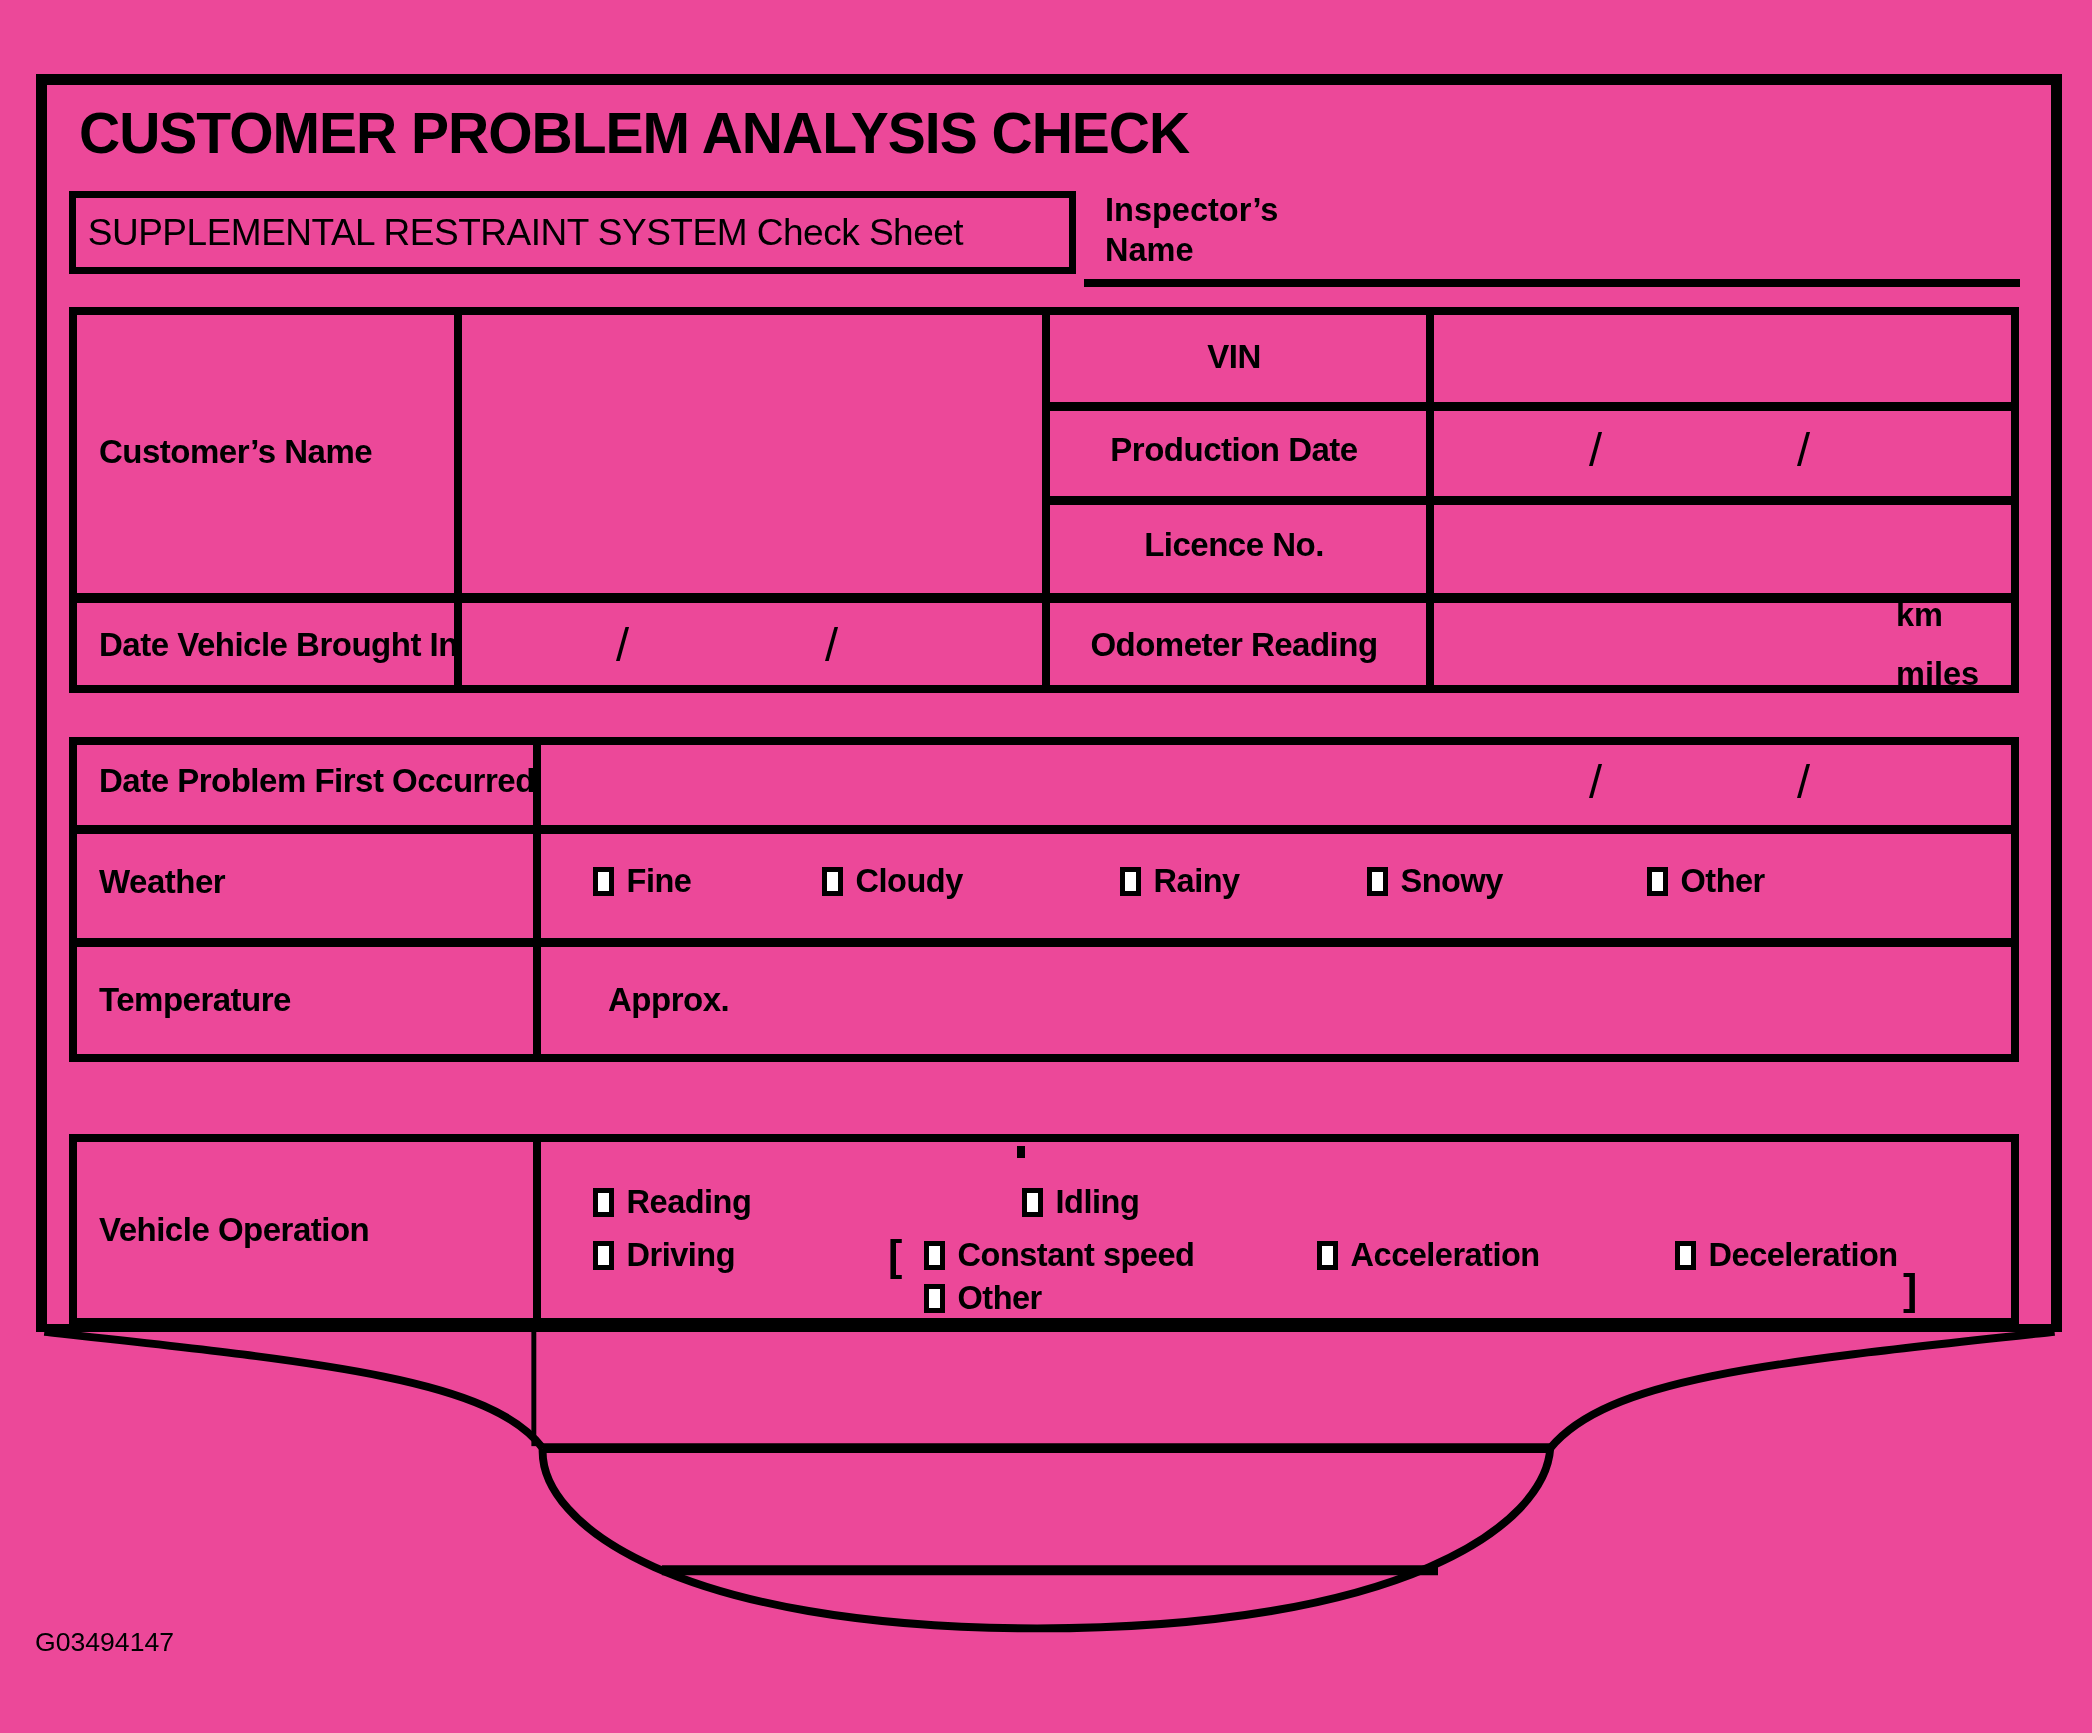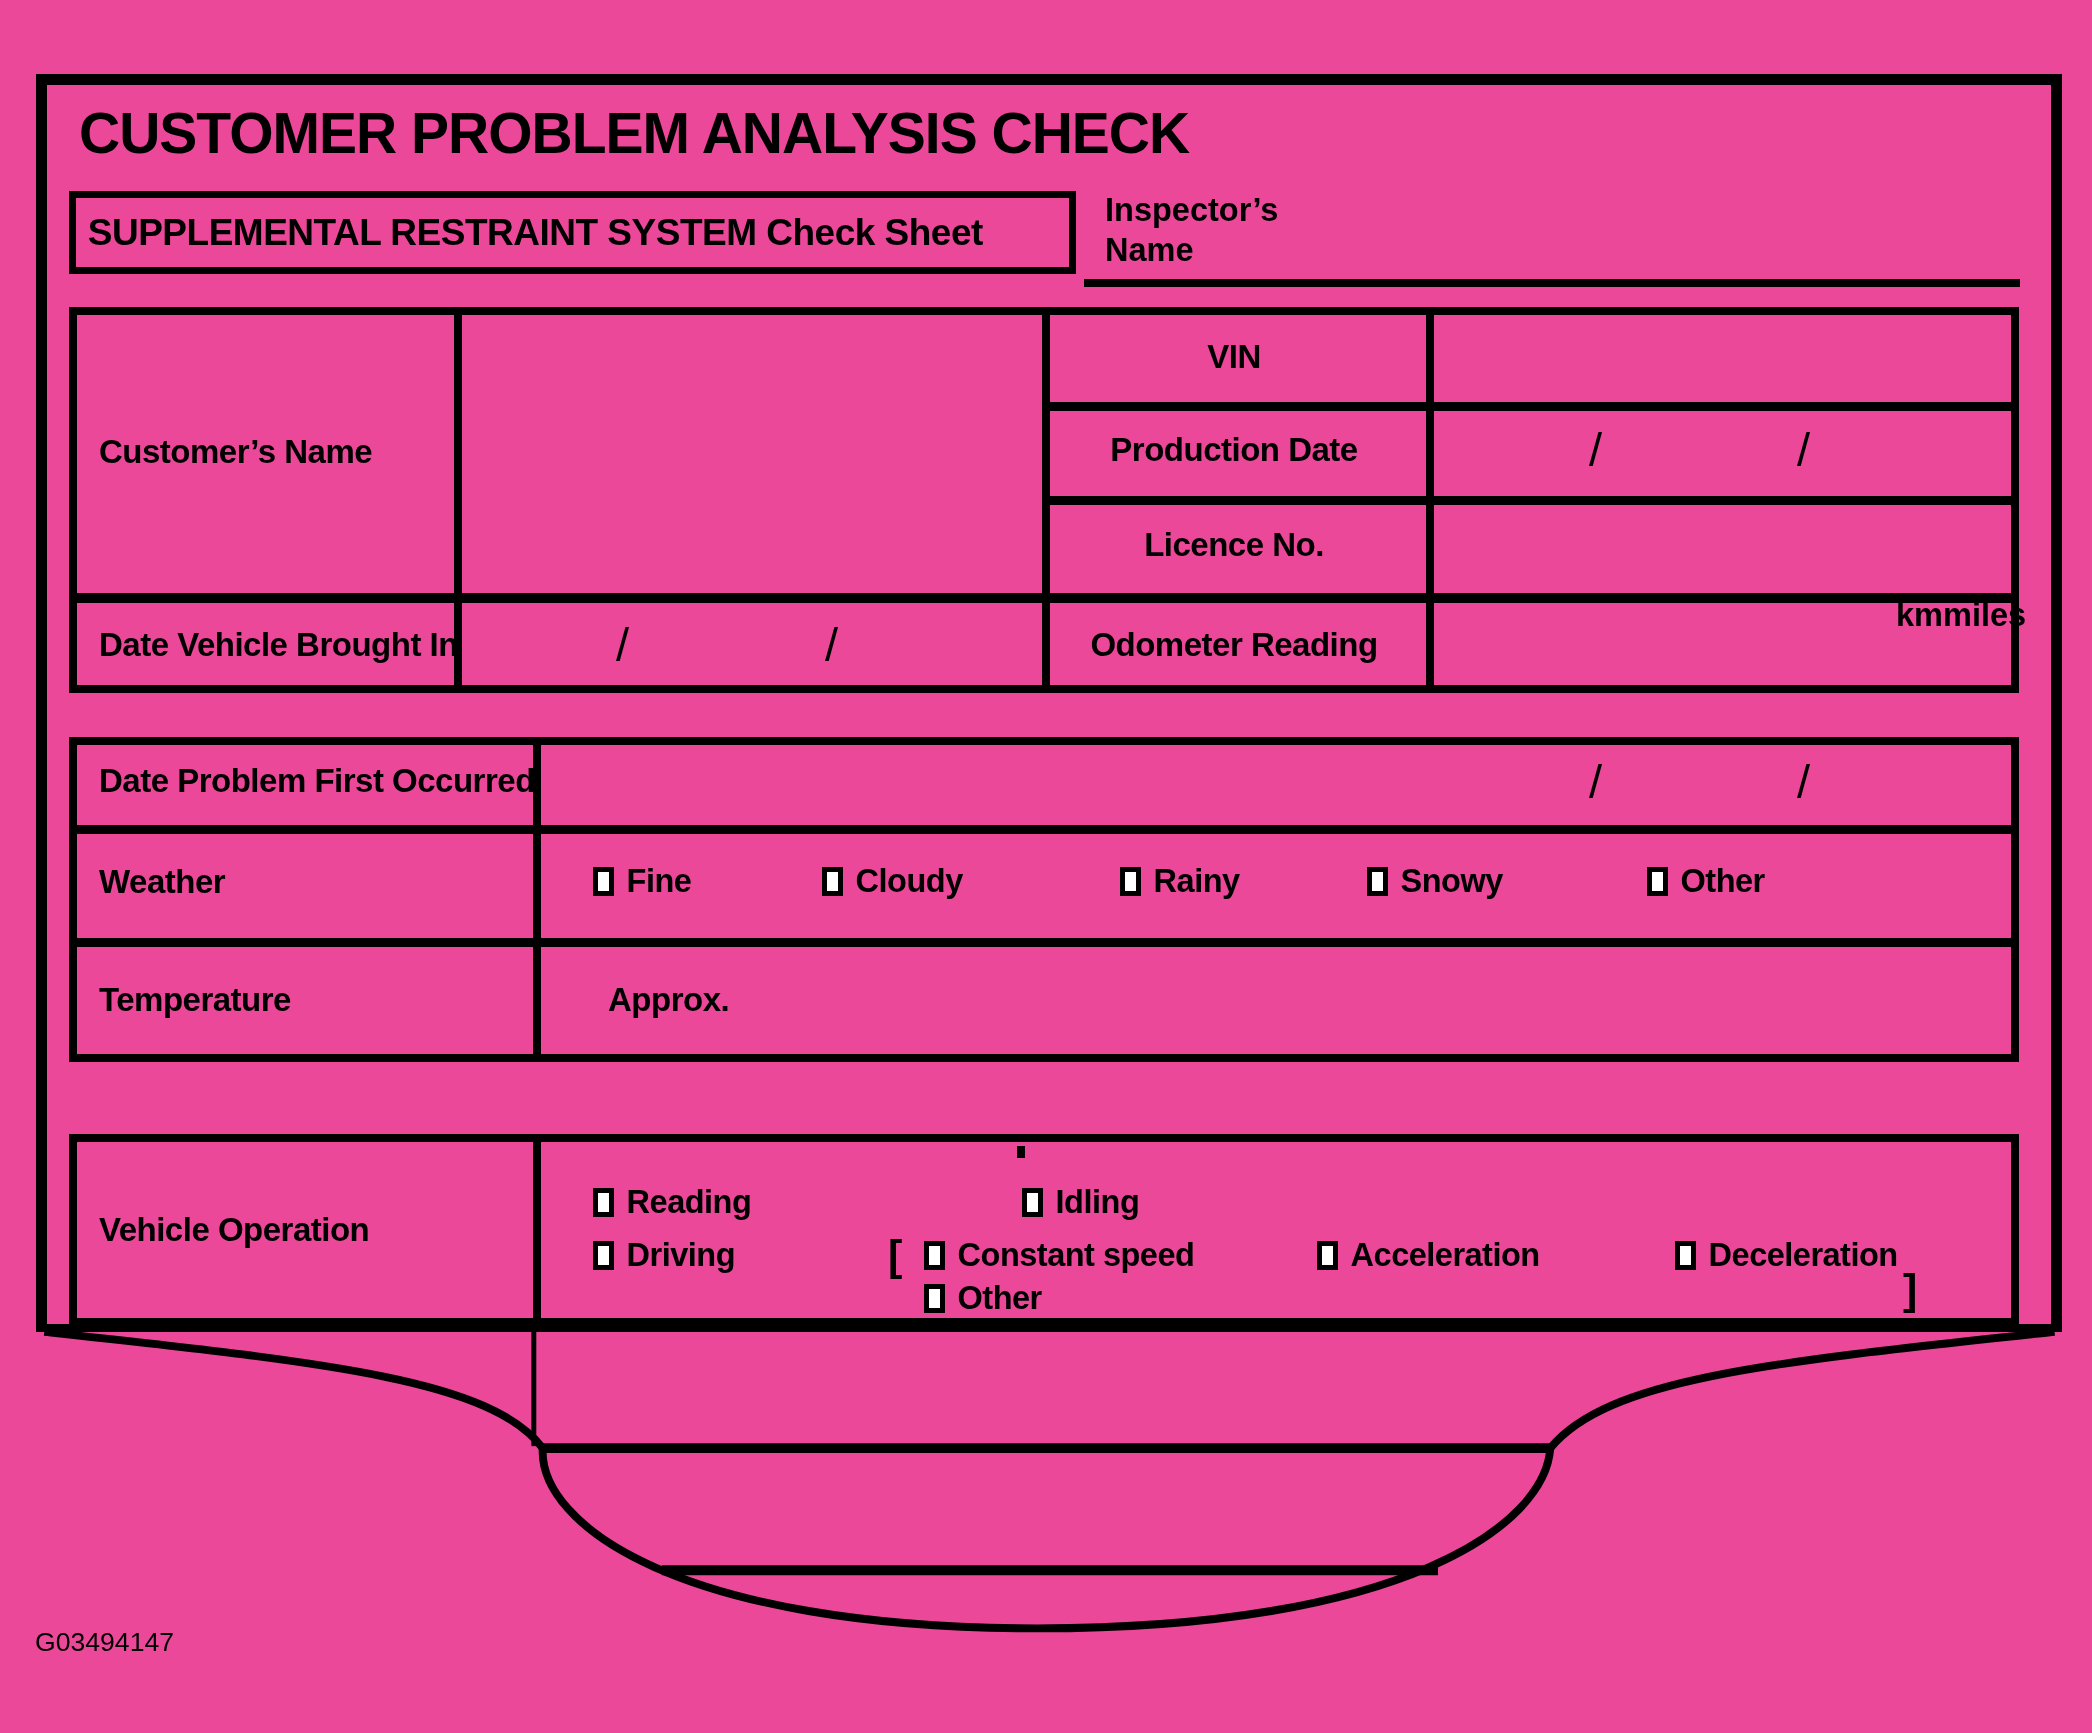--- a/index.html
+++ b/index.html
@@ -26,21 +26,21 @@
 </head>
 <body>
 
 <div class="page">
 
   <div class="abs" style="left:36px;top:74px;width:2026px;height:1258px;border:11.8px solid #000;border-bottom-width:8.9px;box-sizing:border-box;"></div>
 
   <div class="abs" style="left:79px;top:100px;font-size:57px;font-weight:bold;letter-spacing:-1px;white-space:nowrap;">CUSTOMER PROBLEM ANALYSIS CHECK</div>
 
   <div class="abs" style="left:69px;top:191px;width:1007px;height:83px;border:7.9px solid #000;box-sizing:border-box;display:flex;align-items:center;padding-left:11.8px;">
-    <span style="font-size:37px;font-weight:bold;white-space:nowrap;letter-spacing:-0.5px;">SUPPLEMENTAL RESTRAINT SYSTEM Check Sheet</span>
+    <span style="font-size:37px;font-weight:normal;white-space:nowrap;letter-spacing:-0.5px;">SUPPLEMENTAL RESTRAINT SYSTEM Check Sheet</span>
   </div>
 
   <div class="abs" style="left:1105px;top:190px;font-size:32.5px;font-weight:bold;line-height:40px;">
     <div>Inspector’s</div>
     <div>Name</div>
   </div>
   <div class="abs" style="left:1084px;top:279px;width:936px;height:7.9px;background:#000;"></div>
   <div class="field" style="left:1084px;top:234px;width:936px;height:44px;"></div>
 
   <div class="frame" style="left:69px;top:307px;width:1950px;height:386px;"></div>
@@ -65,21 +65,21 @@
   <div class="lbl center" style="left:1042px;top:402px;width:384px;height:95px;">Production Date</div>
   <div class="field" style="left:1438px;top:410px;width:569px;height:79px;"></div>
   <div class="slash" style="left:1576px;top:402px;width:39px;height:95px;">/</div>
   <div class="slash" style="left:1784px;top:402px;width:39px;height:95px;">/</div>
 
   <div class="lbl center" style="left:1042px;top:496px;width:384px;height:97px;">Licence No.</div>
   <div class="field" style="left:1438px;top:504px;width:569px;height:81px;"></div>
 
   <div class="lbl center" style="left:1042px;top:597px;width:384px;height:95px;">Odometer Reading</div>
   <div class="field" style="left:1438px;top:605px;width:443px;height:79px;"></div>
-  <div class="abs" style="left:1896px;top:597px;height:95px;display:flex;flex-direction:row;justify-content:space-between;font-size:32.5px;font-weight:bold;line-height:36px;">
+  <div class="abs" style="left:1896px;top:597px;height:95px;display:flex;flex-direction:column;justify-content:space-between;font-size:32.5px;font-weight:bold;line-height:36px;">
     <span>km</span>
     <span>miles</span>
   </div>
 
   <div class="frame" style="left:69px;top:737px;width:1950px;height:325px;"></div>
   <div class="vline" style="left:533px;top:737px;height:325px;"></div>
   <div class="hline" style="left:69px;top:825px;width:1950px;"></div>
   <div class="hline" style="left:69px;top:938px;width:1950px;"></div>
 
   <div class="lbl" style="left:99px;top:737px;height:88px;">Date Problem First Occurred</div>

